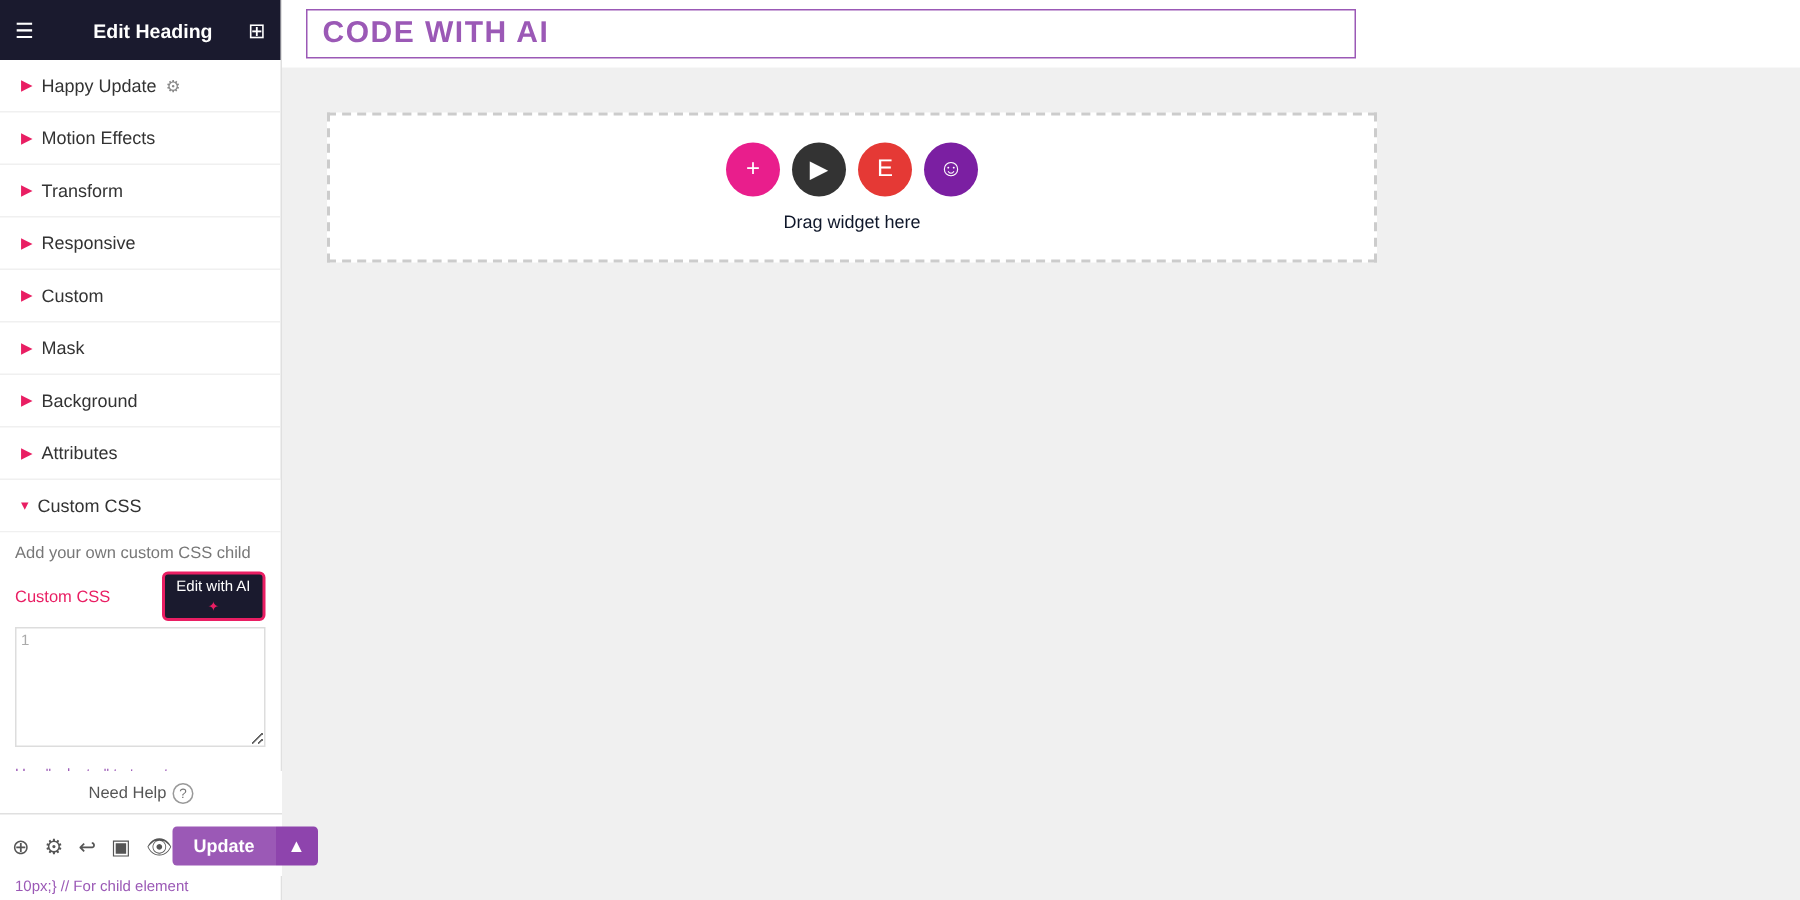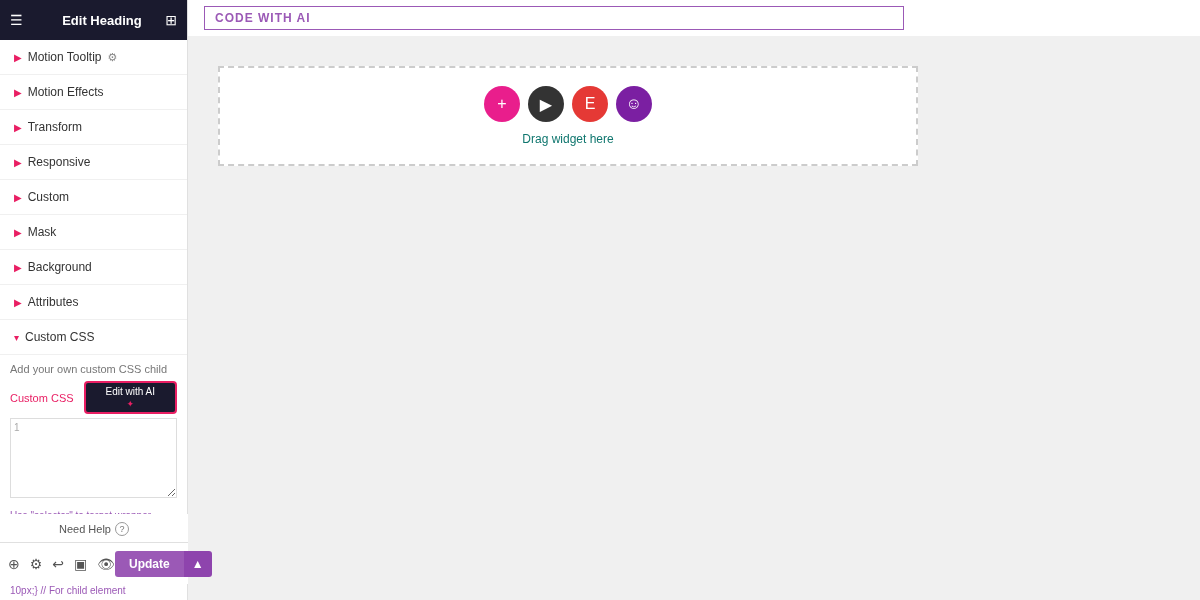--- a/index.html
+++ b/index.html
@@ -115,21 +115,21 @@
     .custom-css-label {
       font-size: 11px;
       color: #e91e63;
     }
 
     .edit-with-ai-btn {
       background: #1a1a2e;
       color: #fff;
       border: 2px solid #e91e63;
       border-radius: 4px;
-      padding: 3px 20px;
+      padding: 3px 8px;
       font-size: 10px;
       cursor: pointer;
       display: flex;
       flex-direction: column;
       align-items: center;
       gap: 2px;
     }
     .edit-with-ai-btn .ai-icon {
       color: #e91e63;
       font-size: 9px;
@@ -256,21 +256,21 @@
       background: #fff;
       padding: 6px 16px;
       display: flex;
       align-items: center;
     }
 
     .heading-text-display {
       border: 1px solid #9b59b6;
       padding: 4px 10px;
       width: 700px;
-      font-size: 12px;
+      font-size: 20px;
       font-weight: bold;
       color: #9b59b6;
       letter-spacing: 1px;
       background: #fff;
     }
 
     
     .canvas {
       flex: 1;
       display: flex;
@@ -310,39 +310,39 @@
       font-size: 16px;
       cursor: pointer;
     }
     .wi-pink   { background: #e91e8c; }
     .wi-dark   { background: #333; }
     .wi-red    { background: #e53935; }
     .wi-purple { background: #7b1fa2; }
 
     .drag-text {
       font-size: 12px;
-      color: #0f766e;
+      color: #0f172a;
     }
   </style>
 </head>
 <body>
 
 <div id="sidebar">
 
   <div class="sidebar-header">
     <span class="hamburger-icon">☰</span>
     <span class="sidebar-header-title">Edit Heading</span>
     <span class="grid-icon">⊞</span>
   </div>
 
   <div class="sidebar-items">
 
     <div class="sidebar-item">
       <span class="arrow">▶</span>
-      <span class="sidebar-item-label">Motion Tooltip</span>
+      <span class="sidebar-item-label">Happy Update</span>
       <span class="tooltip-icon">⚙</span>
     </div>
 
     <div class="sidebar-item">
       <span class="arrow">▶</span>
       <span class="sidebar-item-label">Motion Effects</span>
     </div>
 
     <div class="sidebar-item">
       <span class="arrow">▶</span>

